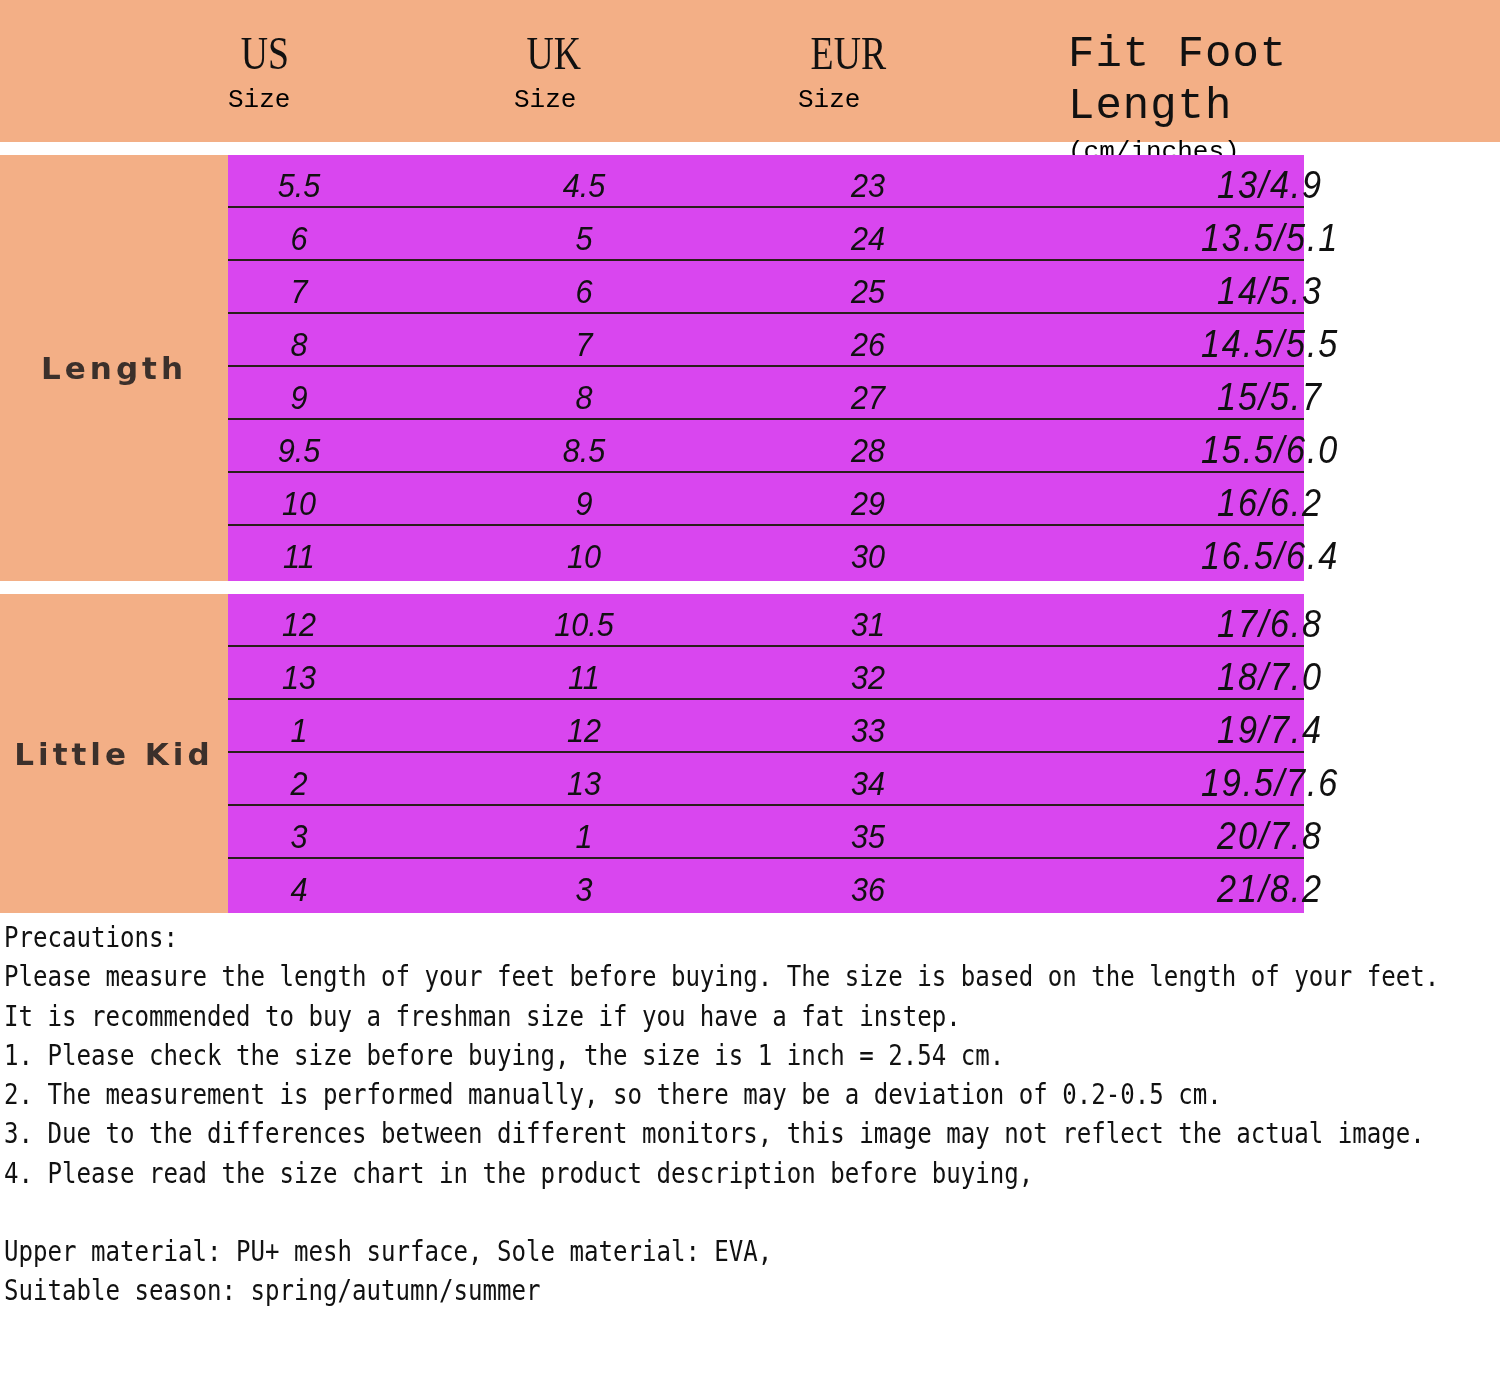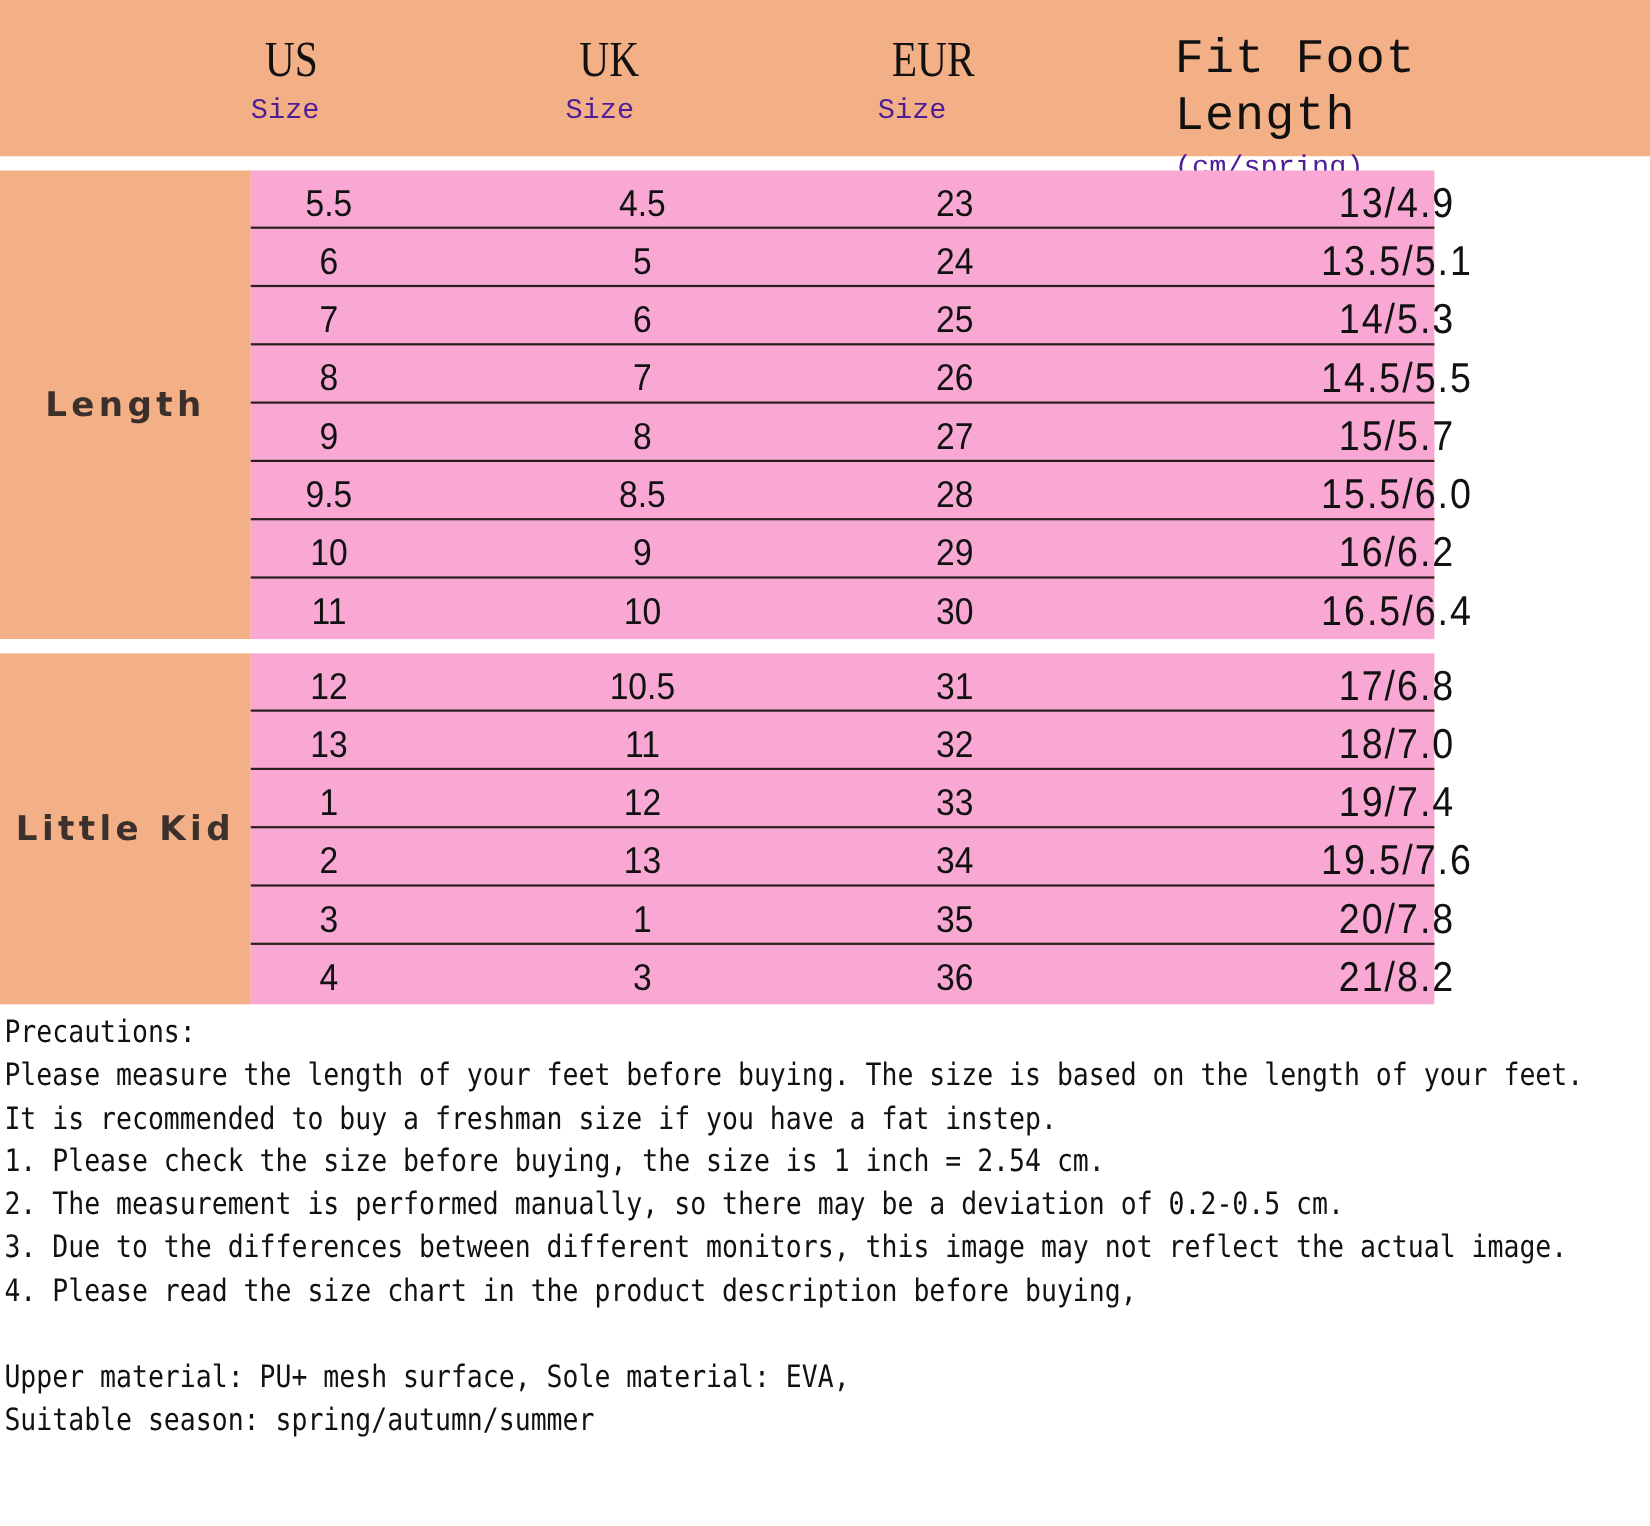--- a/index.html
+++ b/index.html
@@ -1,25 +1,25 @@
 <!DOCTYPE html>
 <html><head>
   <meta charset="utf-8">
   <style>
     html, body { margin: 0; padding: 0; background: #ffffff; }
     body { width: 1500px; height: 1387px; position: relative; overflow: hidden; font-family: "Liberation Sans", sans-serif; color: #111; }
     .header { position: absolute; left: 0; top: 0; width: 1500px; height: 142px; background: #f3af86; }
     .hcol { position: absolute; top: 28px; }
     .hcol .main { font-family: "Liberation Serif", serif; font-size: 46px; line-height: 52px; color: #111; display: block; transform: scaleX(0.82); }
-    .hcol .sub { font-family: "Liberation Mono", monospace; font-size: 26px; line-height: 40px; color: #4c1d95; display: block; }
+    .hcol .sub { font-family: "Liberation Mono", monospace; font-size: 26px; line-height: 40px; color: #000000; display: block; }
     .hcol.fit .main { font-family: "Liberation Mono", monospace; font-size: 44px; transform: none; letter-spacing: 1px; }
     .group { position: absolute; left: 0; width: 1500px; }
     .group-label { position: absolute; left: 0; top: 0; width: 228px; height: 100%; background: #f3af86; display: flex; align-items: center; justify-content: center; }
     .group-label span { font-family: "DejaVu Sans", sans-serif; font-weight: bold; font-size: 31px; letter-spacing: 4px; color: #3b302b; }
-    .rows { position: absolute; left: 228px; top: 0; width: 1076px; height: 100%; background: #f9a8d4; }
+    .rows { position: absolute; left: 228px; top: 0; width: 1076px; height: 100%; background: #d946ef; font-style: italic; }
     .row { position: relative; height: 53px; border-bottom: 2px solid #2a1f1a; box-sizing: border-box; }
     .row:last-child { border-bottom: none; }
     .cell { position: absolute; top: 0; height: 51px; line-height: 60px; text-align: center; font-family: "Liberation Sans", sans-serif; font-size: 34px; color: #111; transform: scaleX(0.9); }
     .c-us { left: 0; width: 142px; }
     .c-uk { left: 286px; width: 140px; }
     .c-eur { left: 570px; width: 140px; }
     .c-fit { left: 900px; width: 284px; font-size: 38px; letter-spacing: 2px; }
     .notes { position: absolute; left: 4px; top: 918px; width: 1492px; font-family: "DejaVu Sans Mono", monospace; font-size: 28px; line-height: 39.3px; color: #111; }
     .notes p { margin: 0; transform-origin: left; transform: scaleX(0.86); white-space: nowrap; }
     .notes p.wrap { white-space: normal; width: 1720px; }
@@ -36,21 +36,21 @@
   <div class="hcol" style="left:514px;width:140px;">
     <span class="main">UK</span>
     <span class="sub">Size</span>
   </div>
   <div class="hcol" style="left:798px;width:140px;">
     <span class="main">EUR</span>
     <span class="sub">Size</span>
   </div>
   <div class="hcol fit" style="left:1068px;width:404px;">
     <span class="main">Fit Foot Length</span>
-    <span class="sub">(cm/spring)</span>
+    <span class="sub">(cm/inches)</span>
   </div>
 </div>
 
 <div class="group" style="top:155px;height:426px;">
   <div class="group-label">
     <span>Length</span>
   </div>
   <div class="rows">
     <div class="row">
         <span class="cell c-us">5.5</span>

